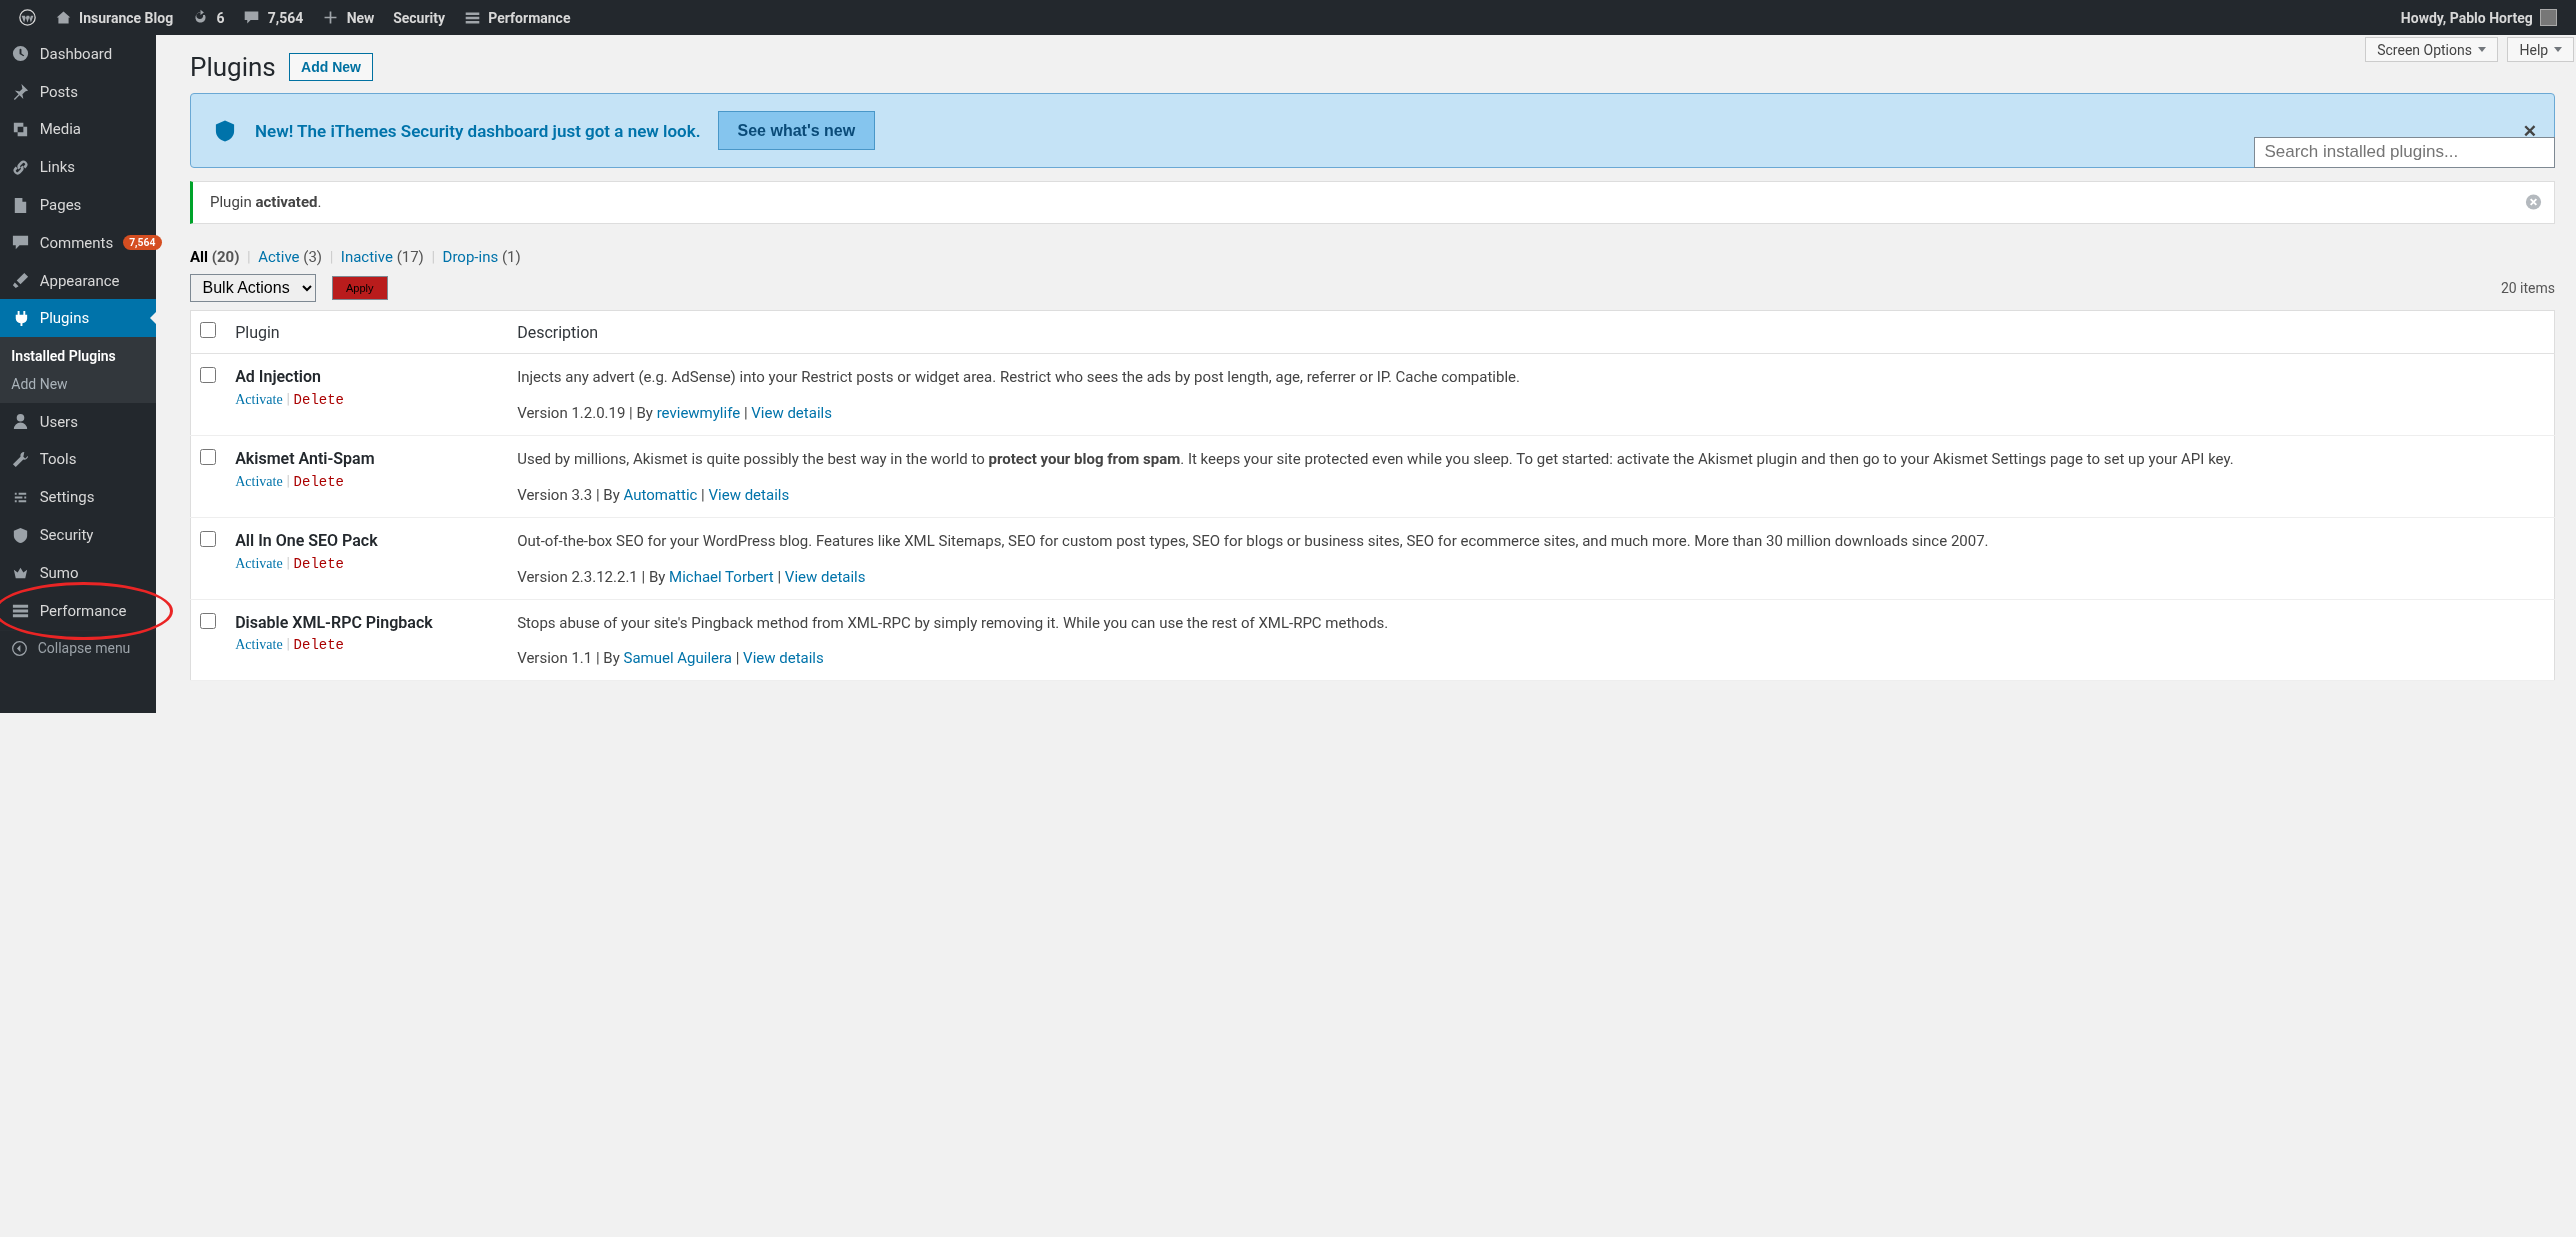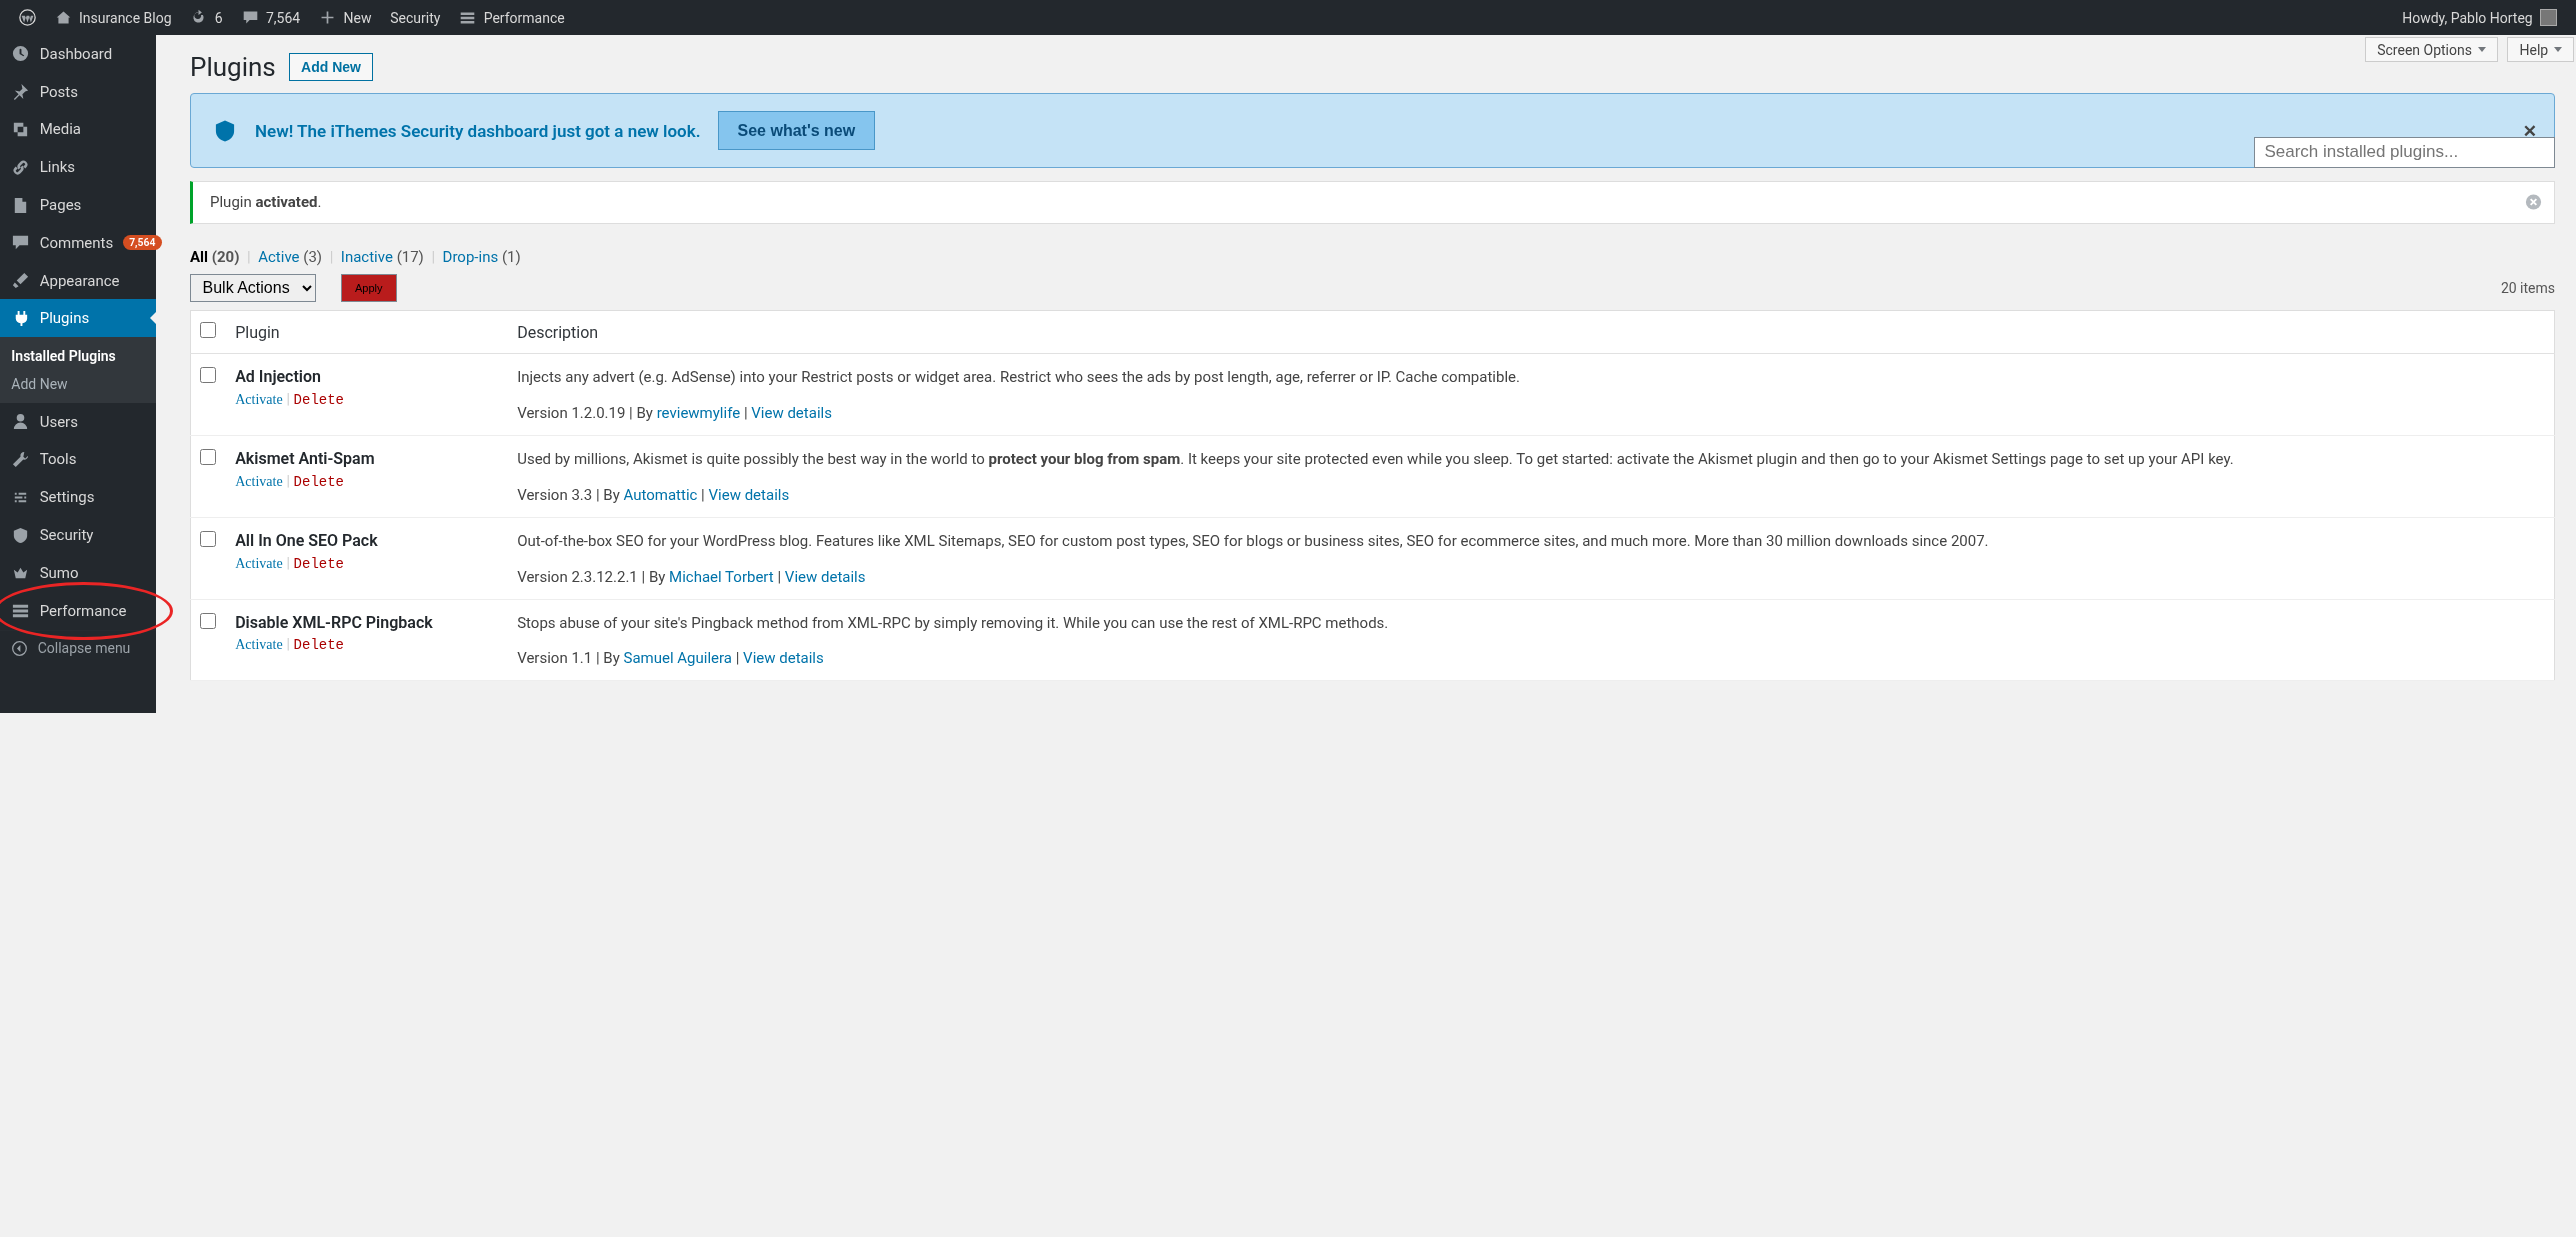--- a/index.html
+++ b/index.html
@@ -1,21 +1,21 @@
 <!DOCTYPE html>
 <html style="font-size:15px"><head>
 <meta charset="utf-8">
 <style>
 * { margin: 0; padding: 0; box-sizing: border-box; }
 body { font-family: -apple-system, BlinkMacSystemFont, "Segoe UI", Roboto, sans-serif; font-size: 12.2px; color: #444; background:#f1f1f1; width:2576px; transform-origin: top left;}
 a { text-decoration: none; }
 
 
 #adminbar { position:relative; height:35px; background:#23282d; color:#eee; display:flex; align-items:center; padding:0 9.4px; font-size:14px; }
-#adminbar .ab-item { display:flex; align-items:center; gap:7.5px; padding:0 9.4px; height:35px; cursor:pointer; color:#d8d8d8;}
+#adminbar .ab-item { display:flex; align-items:center; gap:7.5px; padding:0 9.4px; height:35px; cursor:pointer; color:#d8d8d8;font-weight:bold;}
 #adminbar .spacer { flex:1; }
 #adminbar svg.ic { width:17px; height:17px; fill:#a0a5aa; }
 #adminbar .avatar { width:17px; height:17px; background:#777; border:0.9px solid #aaa;}
 
 
 #adminmenu { width:156px; background:#23282d; float:left; min-height:678px; }
 #adminmenu .m { display:flex; align-items:center; gap:9.4px; color:#d8d8d8; padding:9.4px 11.3px; font-size:15px; cursor:pointer; position:relative;}
 #adminmenu .m.current { background:#0073aa; color:#fff; }
 #adminmenu .m.current::after{ content:""; position:absolute; right:-0.9px; top:50%; margin-top:-7.5px; border:7.5px solid transparent; border-right-color:#f1f1f1;}
 #adminmenu .m svg { width:19px; height:19px; fill:#9ba2a8; flex-shrink:0;}
@@ -44,21 +44,21 @@
 .notice-success { background:#fff; border:0.9px solid #ddd; border-left:3.8px solid #00a32a; padding:11.3px 17px; margin-top:13px; position:relative; font-size:15px;}
 .notice-success .dism { position:absolute; right:11.3px; top:50%; transform:translateY(-50%); width:19px; height:19px; cursor:pointer; }
 
 .subsubsub { margin-top:24.5px; font-size:15px; color:#555;}
 .subsubsub span.sep { color:#ccc; padding:0 3.8px;}
 .subsubsub .lnk { color:#0073aa;}
 .subsubsub .cur { color:#000; font-weight:700;text-align:center;}
 .subsubsub .cnt { color:#555;}
 
 .tablenav { display:flex; align-items:center; justify-content:space-between; margin-top:7.5px;}
-.bulk { display:flex; gap:25px; }
+.bulk { display:flex; gap:16px; align-items:center;}
 .bulk select { font-size:16px; padding:3.8px 7.5px; border:0.9px solid #7e8993;}
 .bulk .apply { border:0.9px solid #7e8993; background:#b91c1c; padding:4.7px 13px; font-size:11px; cursor:pointer;}
 .items-cnt { font-size:14px; color:#555;}
 
 .search-box { position:absolute; right:21px; margin-top:-87px; }
 .search-box input { width:301px; font-size:17px; padding:4.7px 9.4px; border:0.9px solid #7e8993; background:#fff;}
 
 table.wp-list { width:100%; border-collapse:collapse; background:#fff; border:0.9px solid #ddd; margin-top:7.5px; font-size:15px;}
 table.wp-list th { text-align:left; font-weight:400; color:#32373c; padding:11.3px 9.4px; border-bottom:0.9px solid #e1e1e1; font-size:16px;}
 table.wp-list th.cb, table.wp-list td.cb { width:32px; text-align:center;}

